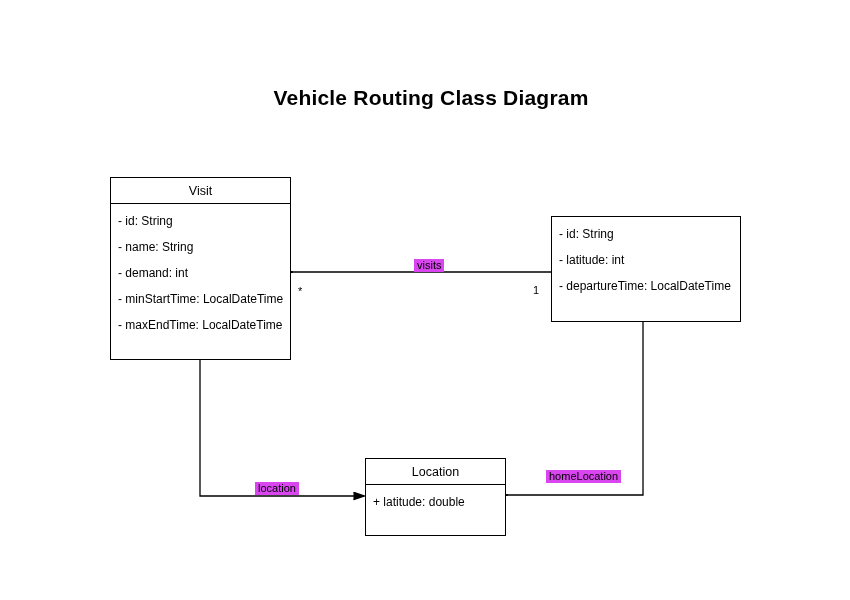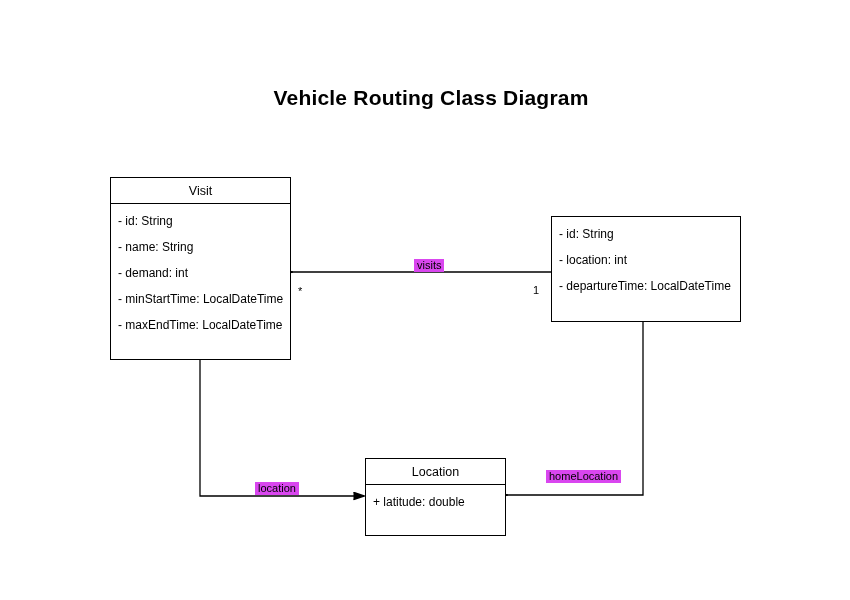--- a/index.html
+++ b/index.html
@@ -133,21 +133,21 @@
     <div class="uml-attr">- name: String</div>
     <div class="uml-attr">- demand: int</div>
     <div class="uml-attr">- minStartTime: LocalDateTime</div>
     <div class="uml-attr">- maxEndTime: LocalDateTime</div>
   </div>
 </div>
 
 <div class="uml-class" id="class-vehicle">
   <div class="uml-attrs">
     <div class="uml-attr">- id: String</div>
-    <div class="uml-attr">- location: int</div>
+    <div class="uml-attr">- latitude: int</div>
     <div class="uml-attr">- departureTime: LocalDateTime</div>
   </div>
 </div>
 
 <div class="uml-class" id="class-location">
   <div class="uml-class-name">Location</div>
   <div class="uml-attrs">
     <div class="uml-attr">+ latitude: double</div>
   </div>
 </div>

